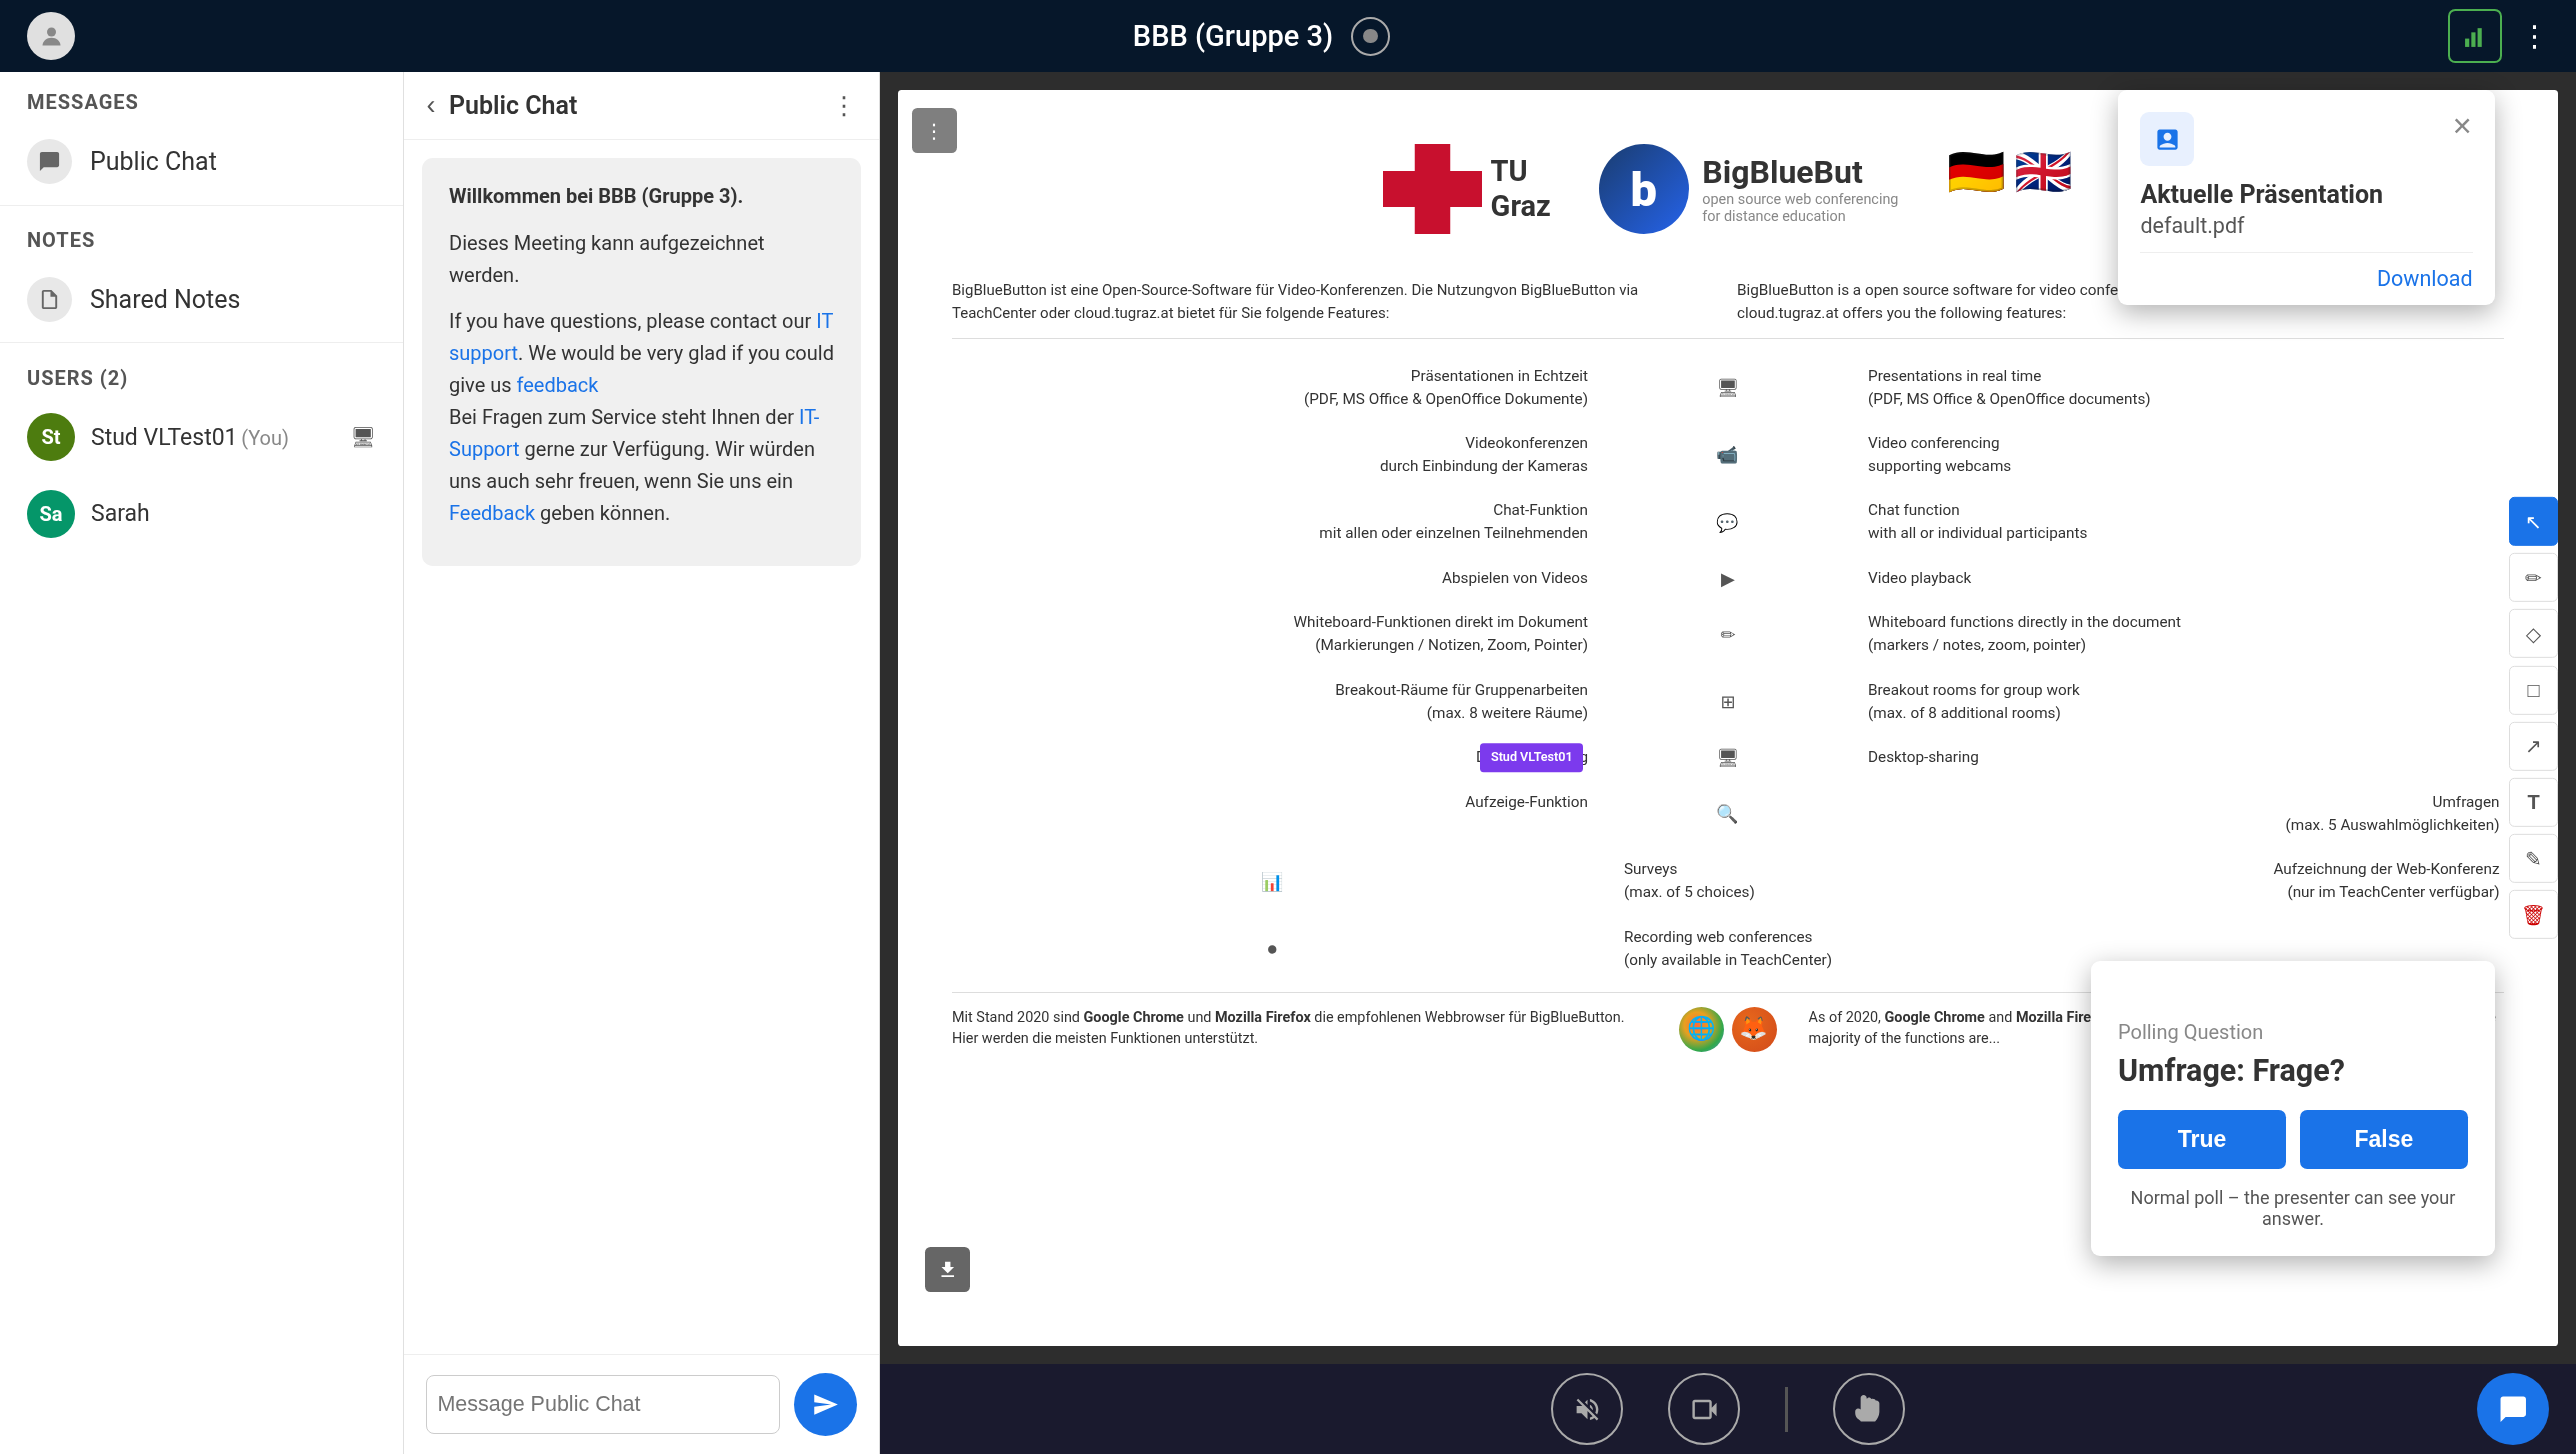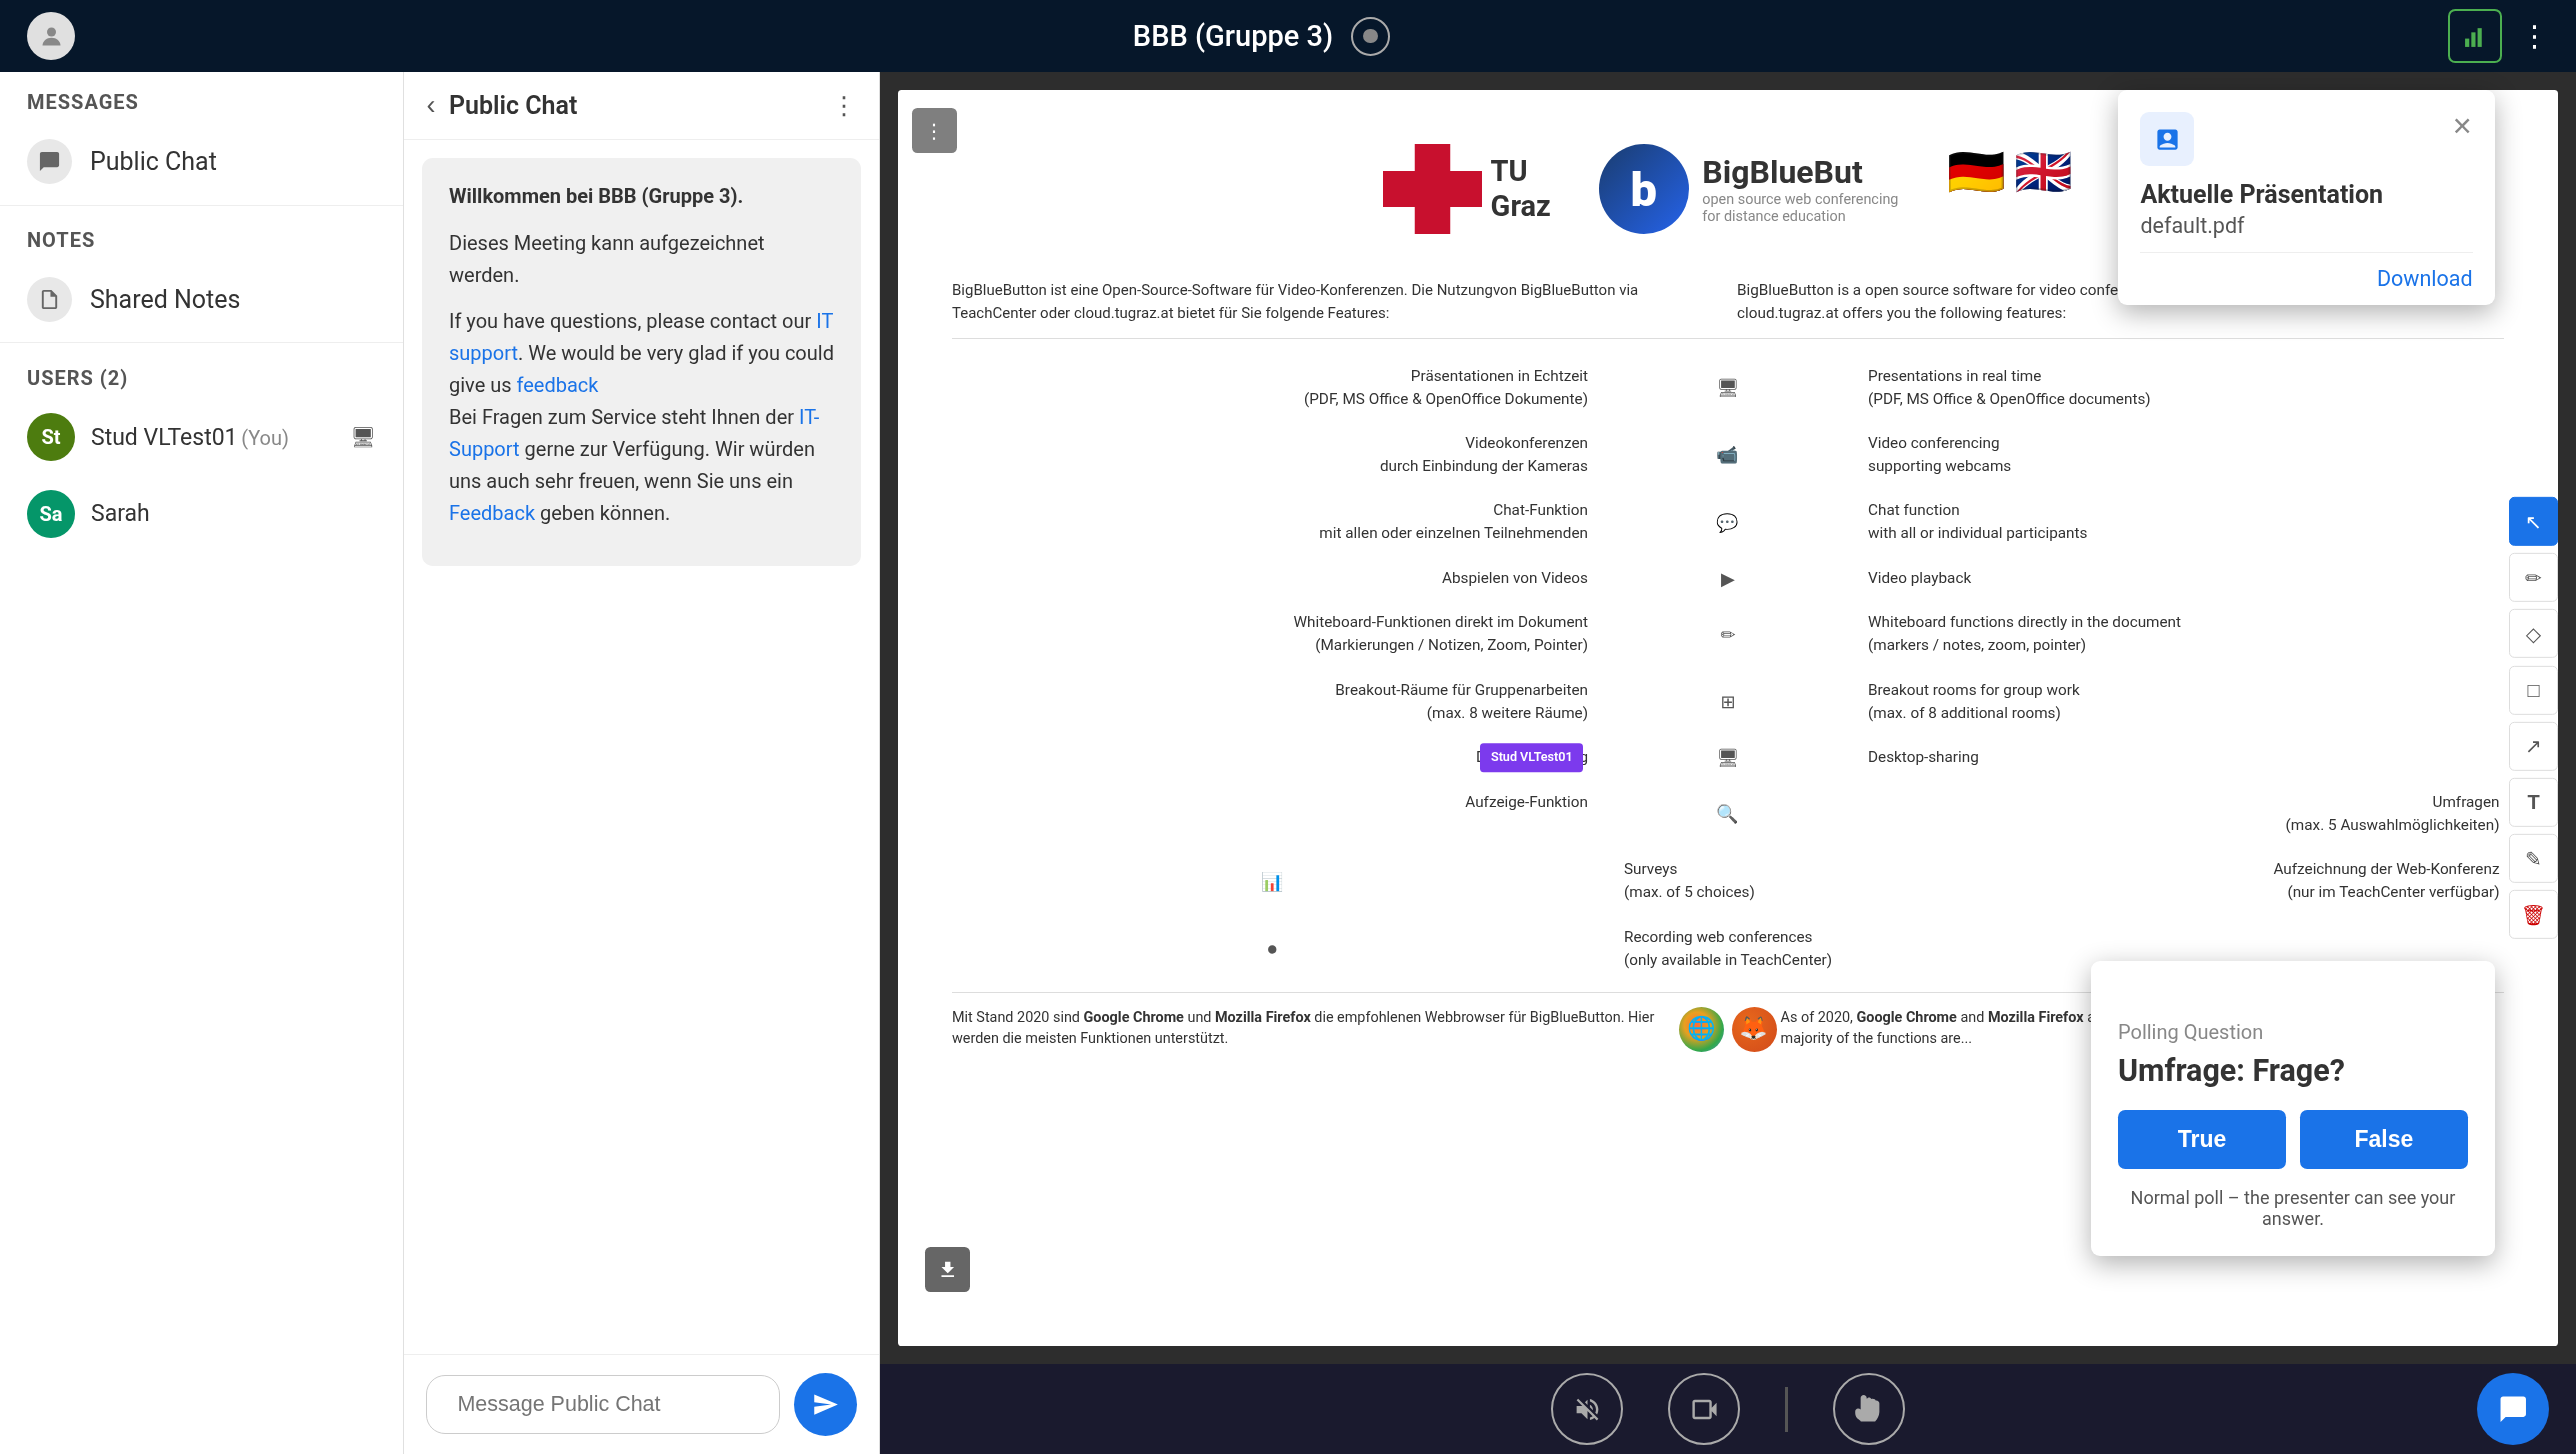--- a/index.html
+++ b/index.html
@@ -194,22 +194,22 @@
     .chat-input-area {
       padding: 18px 22.4px;
       border-top: 0.9px solid #eee;
       display: flex;
       align-items: center;
       gap: 13.5px;
     }
     .chat-input {
       flex: 1;
       border: 1.8px solid #ccc;
-      border-radius: 19px;
-      padding: 16px 30px;
+      border-radius: 8px;
+      padding: 16px 10px;
       font-size: 21.5px;
       color: #999;
       outline: none;
     }
     .chat-send-btn {
       width: 63px;
       height: 63px;
       border-radius: 50%;
       background: #1a73e8;
       border: none;
@@ -529,21 +529,21 @@
     }
     .slide-section-en {
       flex: 1;
       font-size: 15.3px;
       color: #333;
       line-height: 1.5;
     }
 
     .slide-footer-section {
       display: flex;
-      gap: 4px;
+      gap: 32px;
       margin-top: 13.5px;
       border-top: 0.9px solid #ddd;
       padding-top: 13.5px;
       font-size: 14.4px;
       color: #333;
       line-height: 1.5;
     }
 
     .person-icon-bg {
       background: #e0e0e0;

